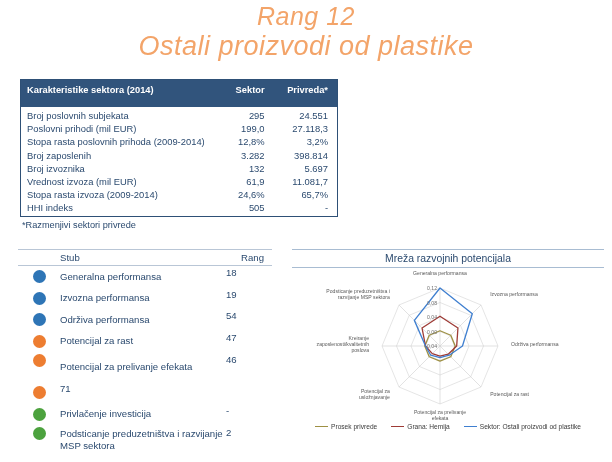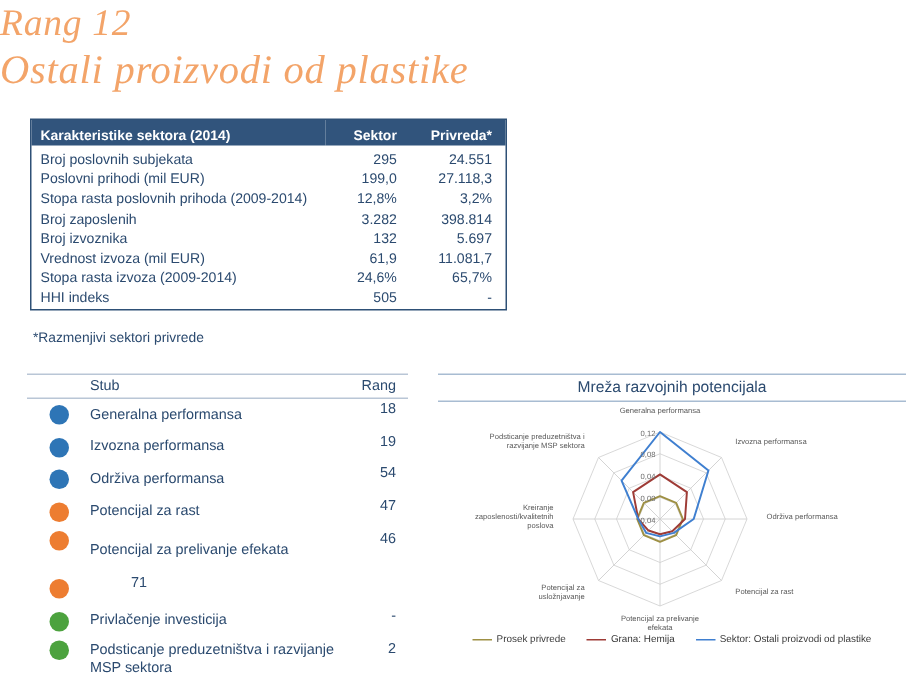--- a/index.html
+++ b/index.html
@@ -14,21 +14,22 @@
     font-family: "Liberation Sans", sans-serif;
     overflow: hidden;
     color: #2f3b4d;
   }
 
   
   .title-block {
     position: absolute;
     left: 0; top: 2px;
     width: 612px;
-    font-family: Liberation Serif, serif;
+    text-align: center;
+    font-family: Liberation Sans, sans-serif;
     font-style: italic;
     color: #f3a469;
   }
   .title-line1 {
     font-size: 25px;
     line-height: 28px;
     letter-spacing: 0.5px;
   }
   .title-line2 {
     font-size: 27px;
@@ -48,21 +49,21 @@
   }
   table.char-table {
     border-collapse: collapse;
     width: 100%;
     font-size: 9.3px;
   }
   table.char-table thead th {
     background: #31547c;
     color: #ffffff;
     font-weight: bold;
-    padding: 5px 6px 2px 6px;
+    padding: 5px 6px 12px 6px;
     font-size: 9.3px;
     text-align: left;
     white-space: nowrap;
   }
   table.char-table thead th.num {
     text-align: right;
     padding-right: 9px;
   }
   table.char-table tbody td {
     padding: 1.1px 6px;
@@ -129,21 +130,21 @@
     border-radius: 50%;
     display: block;
   }
   .pr-label {
     flex: 1 1 auto;
     line-height: 12.4px;
   }
   .pr-rank {
     width: 38px;
     flex: 0 0 38px;
-    text-align: right;
+    text-align: left;
     padding-right: 8px;
     align-self: flex-start;
     padding-top: 1px;
   }
   .pillar-row.tall .pr-rank { padding-top: 2px; }
   .pillar-row.tall .pr-bullet { align-self: flex-start; padding-top: 2px; }
 
   
   .radar-panel {
     position: absolute;

